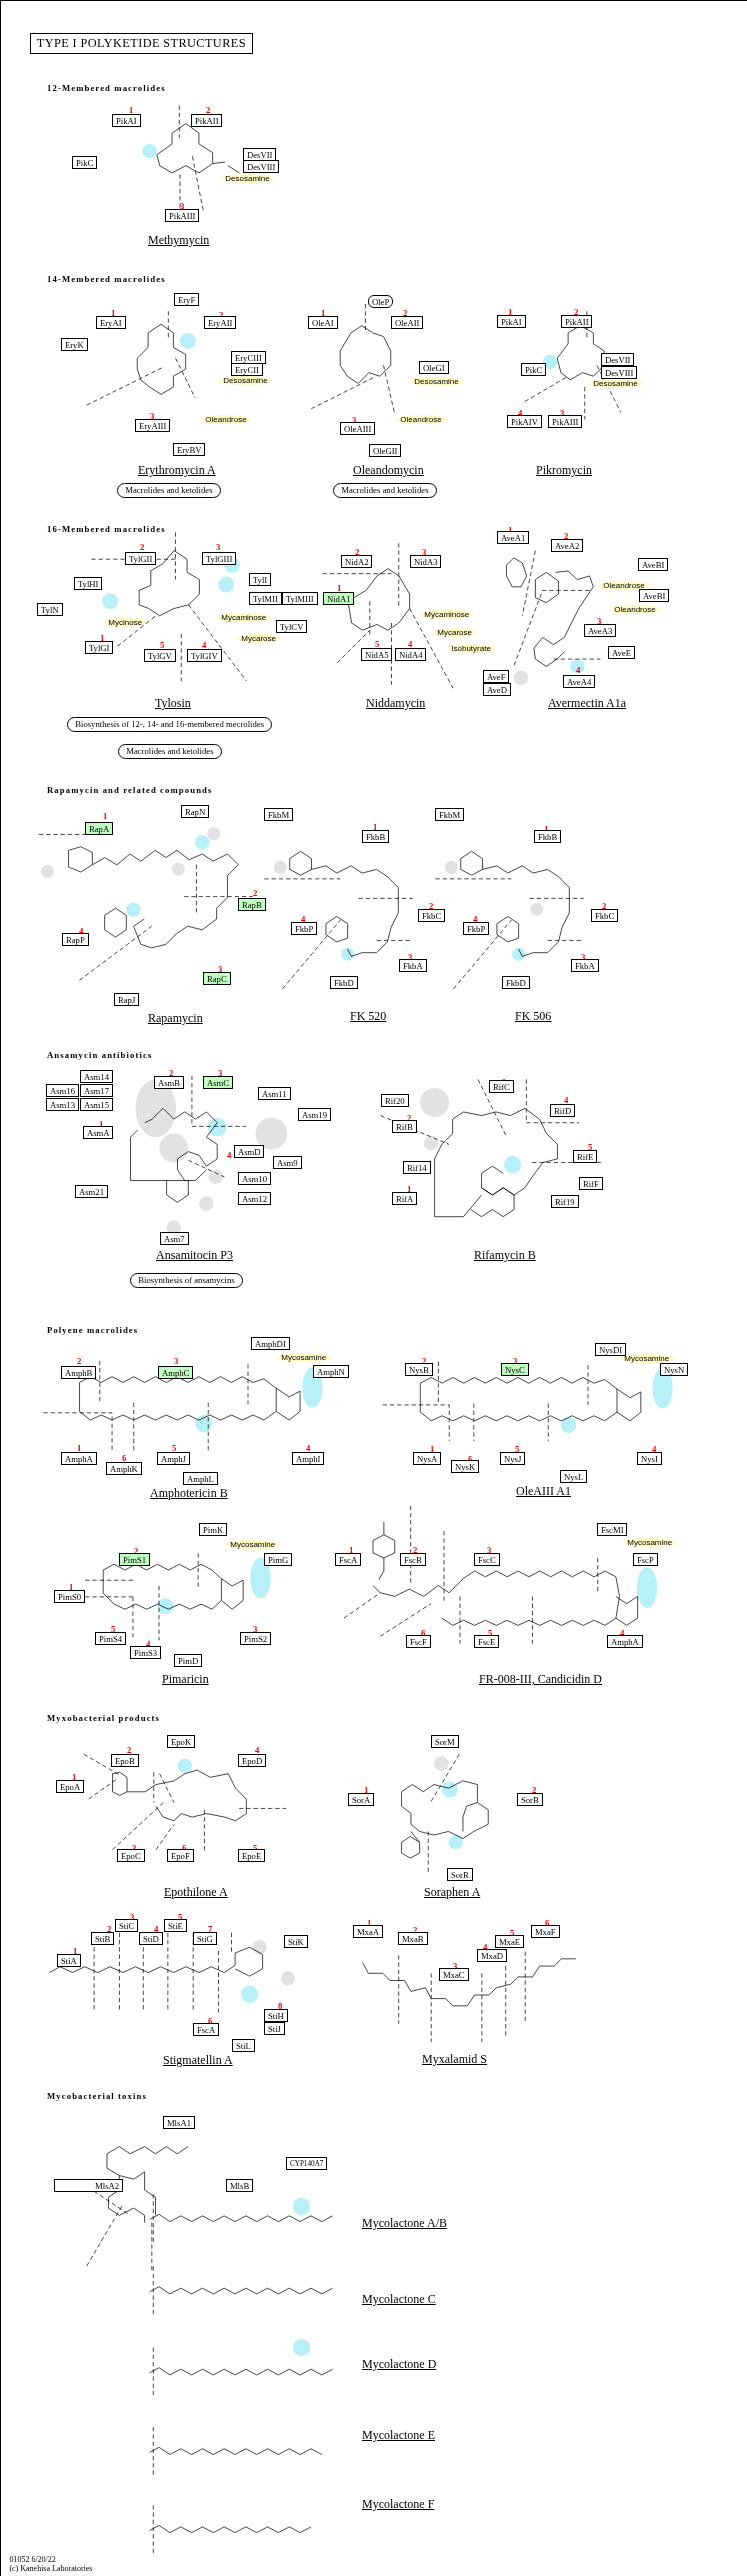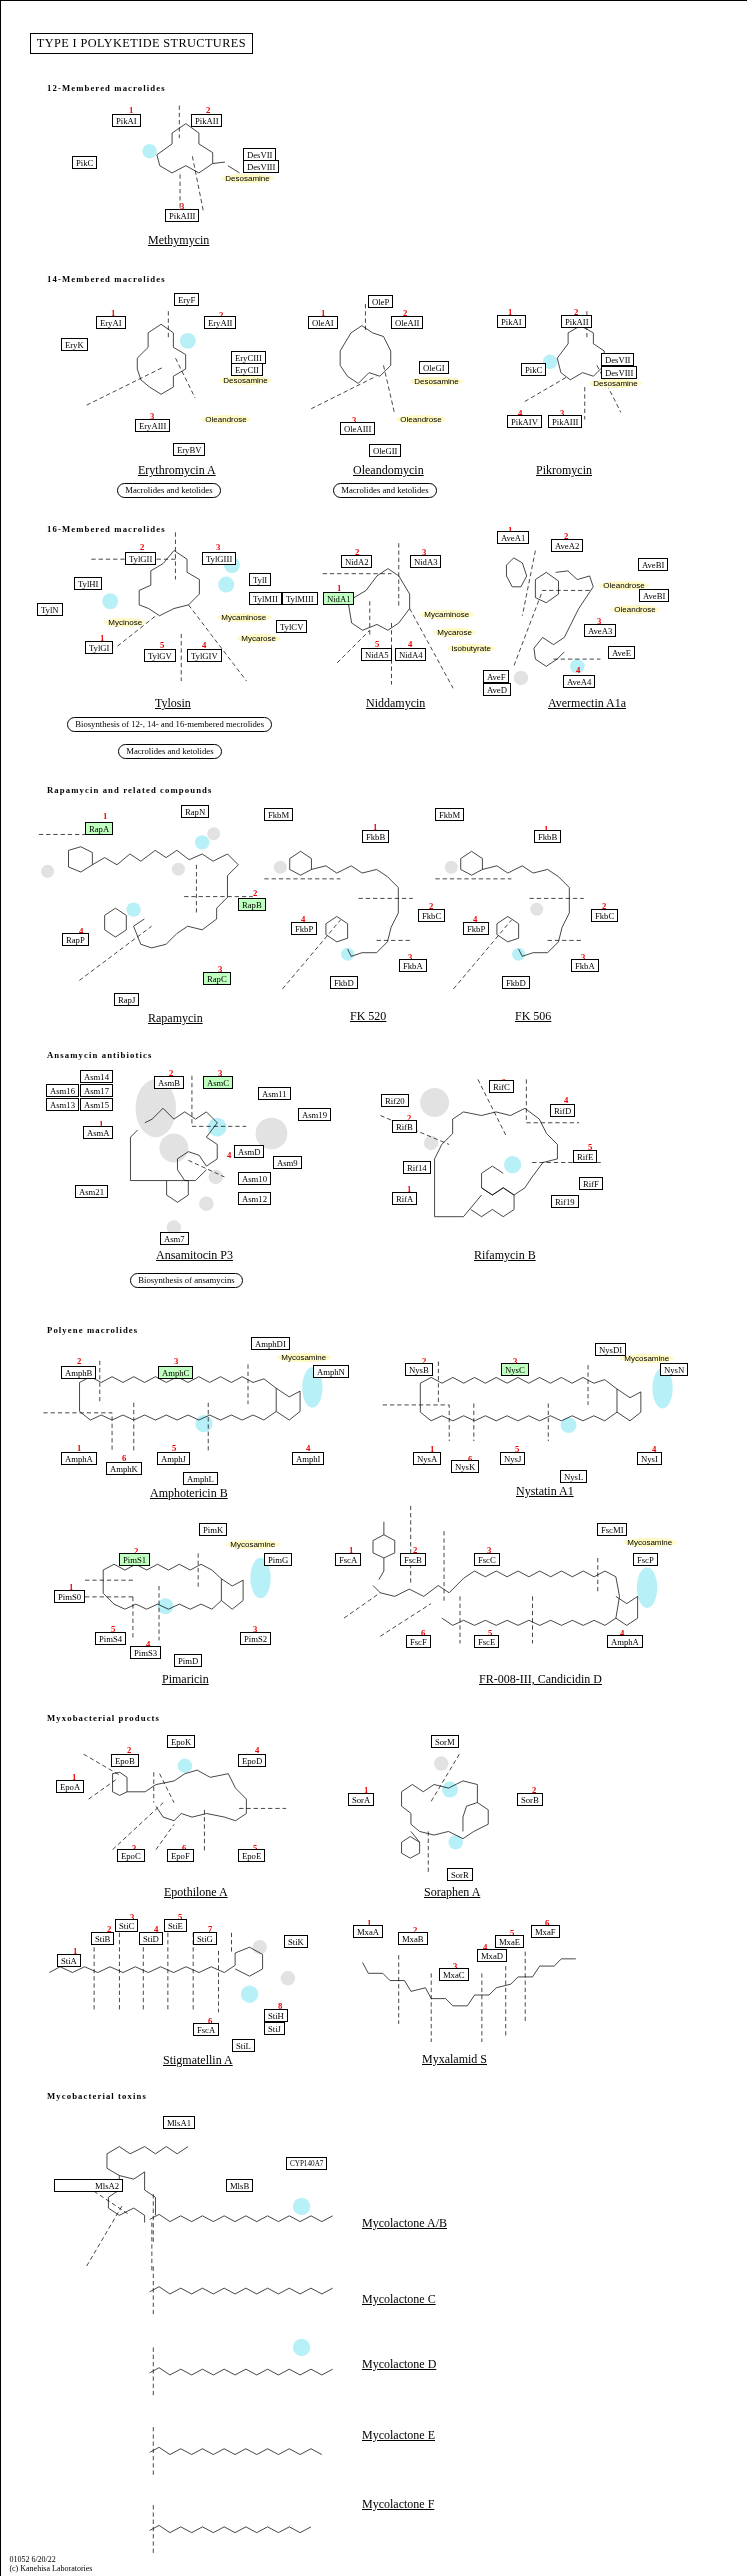--- a/index.html
+++ b/index.html
@@ -67,21 +67,21 @@
 <div class="gene" style="left:135px;top:419px;">EryAIII</div>
 <div class="sugar" style="left:201px;top:415px;">Oleandrose</div>
 <div class="gene" style="left:173px;top:443px;">EryBV</div>
 <div class="cname" style="left:138px;top:463px;">Erythromycin A</div>
 <div class="map-link" style="left:117px;top:483px;">Macrolides and ketolides</div>
 
 <svg class="struct" style="left:311px;top:304px" width="145" height="130" viewBox="0 0 200 180">
   <path class="bond" d="M55,40 L70,30 L85,40 L100,45 L110,65 L110,85 L95,100 L80,95 L65,110 L50,100 L40,85 L40,65 L55,40"></path>
   <path class="dash" d="M0,145 L90,100 M75,0 L75,40 M100,85 L115,150"></path>
 </svg>
-<div class="gene" style="left:368px;top:295px;">OleP</div>
+<div class="gene" style="left:368px;top:295px;border-radius:6px;">OleP</div>
 <div class="num" style="left:321px;top:308px;">1</div>
 <div class="gene" style="left:308px;top:316px;">OleAI</div>
 <div class="num" style="left:403px;top:308px;">2</div>
 <div class="gene" style="left:391px;top:316px;">OleAII</div>
 <div class="gene" style="left:419px;top:361px;">OleGI</div>
 <div class="sugar" style="left:410px;top:377px;">Desosamine</div>
 <div class="num" style="left:352px;top:415px;">3</div>
 <div class="gene" style="left:340px;top:422px;">OleAIII</div>
 <div class="sugar" style="left:396px;top:415px;">Oleandrose</div>
 <div class="gene" style="left:369px;top:444px;">OleGII</div>
@@ -347,21 +347,21 @@
 <div class="gene" style="left:660px;top:1363px;">NysN</div>
 <div class="num" style="left:430px;top:1444px;">1</div>
 <div class="gene" style="left:413px;top:1452px;">NysA</div>
 <div class="num" style="left:468px;top:1454px;">6</div>
 <div class="gene" style="left:451px;top:1460px;">NysK</div>
 <div class="num" style="left:515px;top:1444px;">5</div>
 <div class="gene" style="left:500px;top:1452px;">NysJ</div>
 <div class="gene" style="left:560px;top:1470px;">NysL</div>
 <div class="num" style="left:652px;top:1444px;">4</div>
 <div class="gene" style="left:637px;top:1452px;">NysI</div>
-<div class="cname" style="left:516px;top:1484px;">Nystatin A1</div>
+<div class="cname" style="left:516px;top:1484px;">OleAIII A1</div>
 
 <svg class="struct" style="left:80px;top:1557px" width="203" height="87" viewBox="0 0 280 120">
   <circle class="hl-cyan" cx="118" cy="68" r="11"></circle>
   <ellipse class="hl-cyan" cx="249" cy="29" rx="14" ry="28"></ellipse>
   <path class="bond" d="M32,18 L47,10 L62,18 L77,10 L92,18 L107,10 L122,18 L137,10 L152,18 L167,10 L182,18 L195,30 L195,60 L182,72 L167,65 L152,72 L137,65 L122,72 L107,65 L92,72 L77,65 L62,72 L47,65 L32,50 L32,18"></path>
   <path class="bond" d="M195,30 L210,40 L225,32 L225,60 L210,72 L195,60"></path>
   <path class="dash" d="M7,32 L75,32 M7,55 L75,55 M73,55 L73,115 M109,40 L109,115 M163,-5 L163,45"></path>
 </svg>
 <div class="gene" style="left:199px;top:1523px;">PimK</div>
 <div class="sugar" style="left:226px;top:1540px;">Mycosamine</div>

